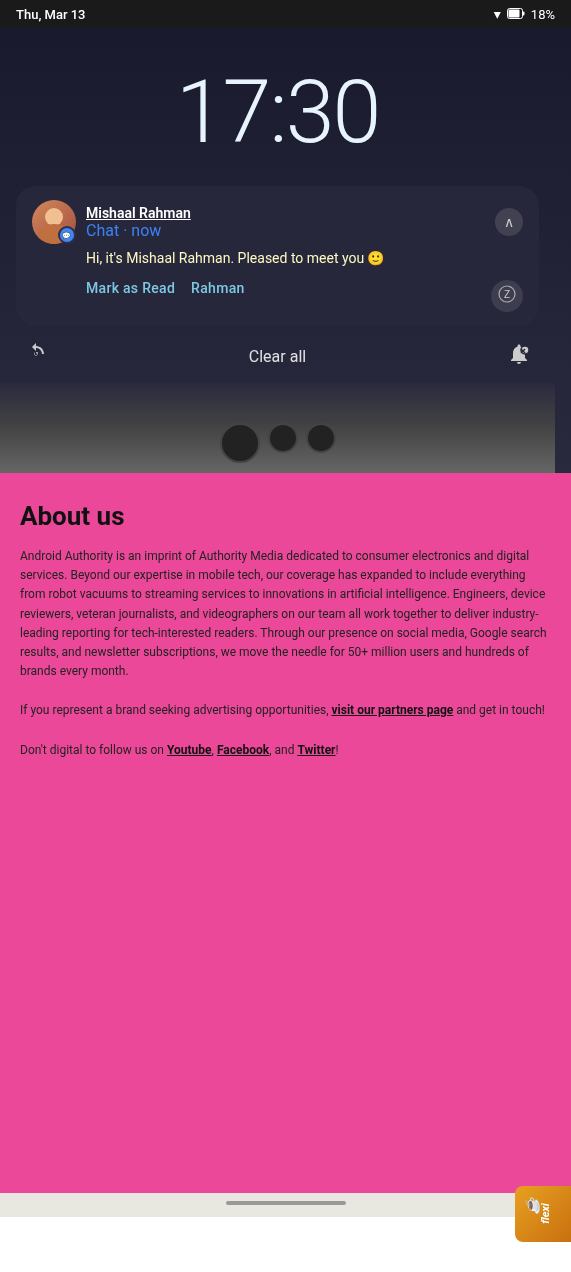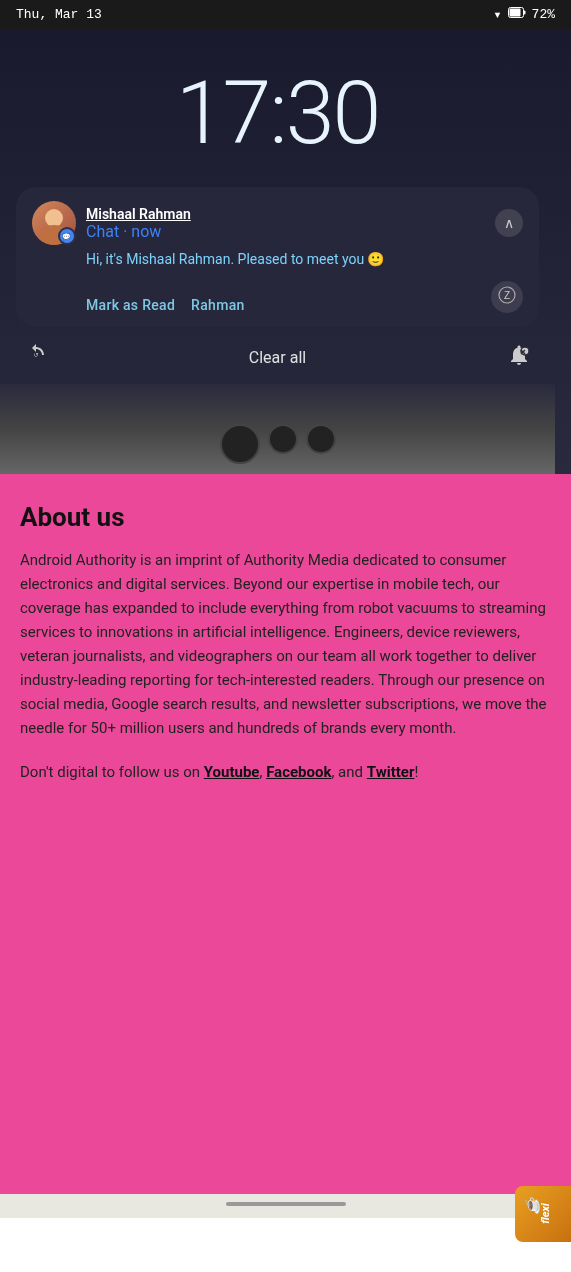--- a/index.html
+++ b/index.html
@@ -7,21 +7,20 @@
 
     
     .status-bar {
       background: #1a1a1a;
       display: flex;
       justify-content: space-between;
       align-items: center;
       padding: 6px 16px;
       color: #fff;
       font-size: 13px;
-      font-family: Liberation Mono, monospace;
     }
     .status-bar-left { font-weight: 500; }
     .status-bar-right {
       display: flex;
       align-items: center;
       gap: 6px;
     }
 
     
     .lock-screen {
@@ -102,27 +101,27 @@
       border-radius: 50%;
       display: flex;
       align-items: center;
       justify-content: center;
       cursor: pointer;
       font-size: 14px;
       color: #ccc;
     }
     .notif-message {
       font-size: 14px;
-      color: #7dd3fc;
+      color: #fef9c3;
       margin-bottom: 14px;
       padding-left: 54px;
     }
     .notif-actions {
       display: flex;
-      align-items: flex-end;
+      align-items: flex-start;
       gap: 16px;
       padding-left: 54px;
     }
     .notif-action-btn {
       font-size: 14px;
       font-weight: 500;
       color: #7ec8e3;
       cursor: pointer;
       letter-spacing: 0.3px;
     }
@@ -192,21 +191,21 @@
       padding: 28px 20px 40px;
       min-height: 720px;
     }
     .about-title {
       font-size: 26px;
       font-weight: 700;
       color: #111;
       margin-bottom: 16px;
     }
     .about-text {
-      font-size: 15px;
+      font-size: 12px;
       color: #222;
       line-height: 1.6;
       margin-bottom: 20px;
     }
     .about-text a, .link-text {
       font-weight: 700;
       text-decoration: underline;
       color: #111;
     }
 
@@ -281,21 +280,21 @@
   <span class="status-bar-left">Thu, Mar 13</span>
   <div class="status-bar-right">
     <span style="font-size:14px;">▾</span>
     <span>
       <svg width="18" height="11" viewBox="0 0 18 11" fill="none" xmlns="http://www.w3.org/2000/svg">
         <rect x="0.5" y="0.5" width="15" height="10" rx="2" stroke="white" stroke-width="1"></rect>
         <rect x="1.5" y="1.5" width="11" height="8" rx="1" fill="white"></rect>
         <rect x="15.5" y="3.5" width="2" height="4" rx="1" fill="white"></rect>
       </svg>
     </span>
-    <span>72%</span>
+    <span>18%</span>
   </div>
 </div>
 
 <div class="lock-screen">
   <div class="time-display">
     <div class="time">17:30</div>
   </div>
 
   <div class="notification-card">
     <div class="notif-header">
@@ -364,20 +363,23 @@
       <div class="cam-circle"></div>
     </div>
   </div>
 </div>
 
 <div class="content-area">
   <h1 class="about-title">About us</h1>
   <p class="about-text">Android Authority is an imprint of Authority Media dedicated to consumer electronics and digital services. Beyond our expertise in mobile tech, our coverage has expanded to include everything from robot vacuums to streaming services to innovations in artificial intelligence. Engineers, device reviewers, veteran journalists, and videographers on our team all work together to deliver industry-leading reporting for tech-interested readers. Through our presence on social media, Google search results, and newsletter subscriptions, we move the needle for 50+ million users and hundreds of brands every month.</p>
 
 
+  <p class="about-text">
+    <span>If you represent a brand seeking advertising opportunities, </span><a class="link-text">visit our partners page</a><span> and get in touch!</span>
+  </p>
 
   <p class="about-text">
     <span>Don't digital to follow us on </span><a class="link-text">Youtube</a><span>, </span><a class="link-text">Facebook</a><span>, and </span><a class="link-text">Twitter</a><span>!</span>
   </p>
 </div>
 
 <div class="home-indicator">
   <div class="home-bar"></div>
 </div>
 

